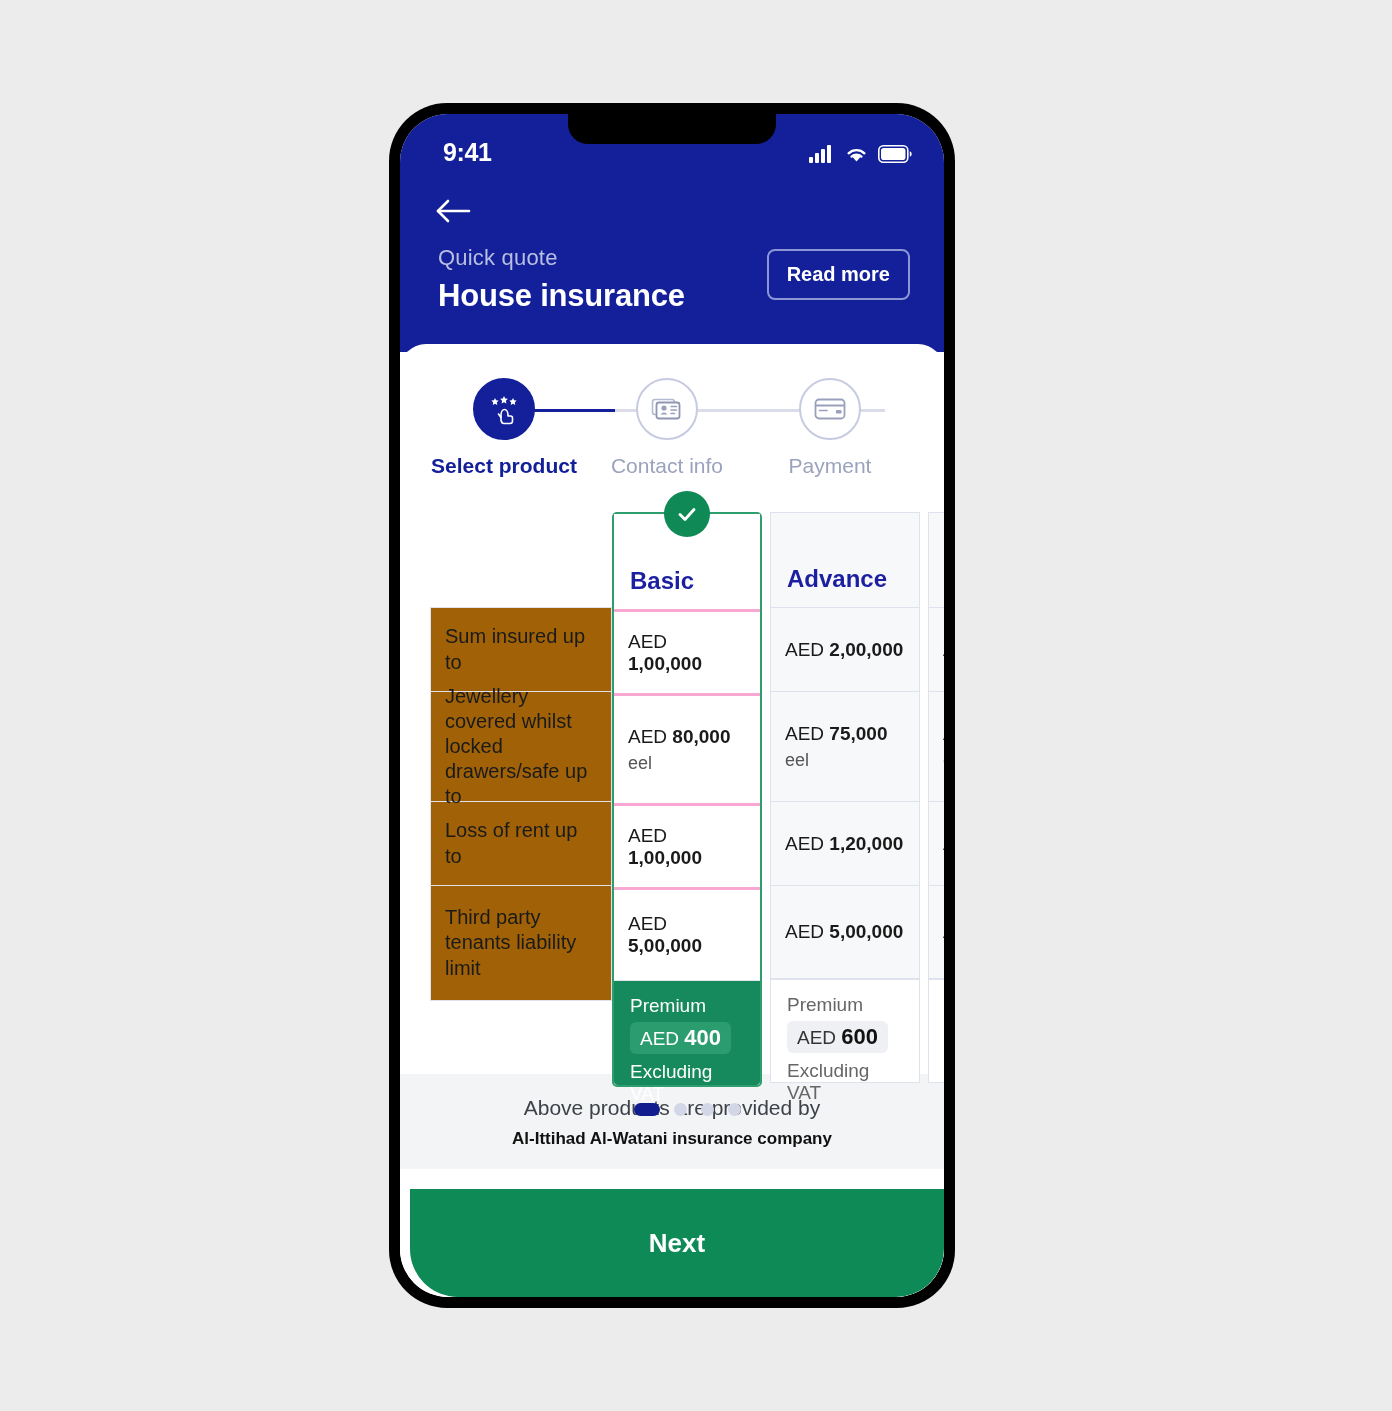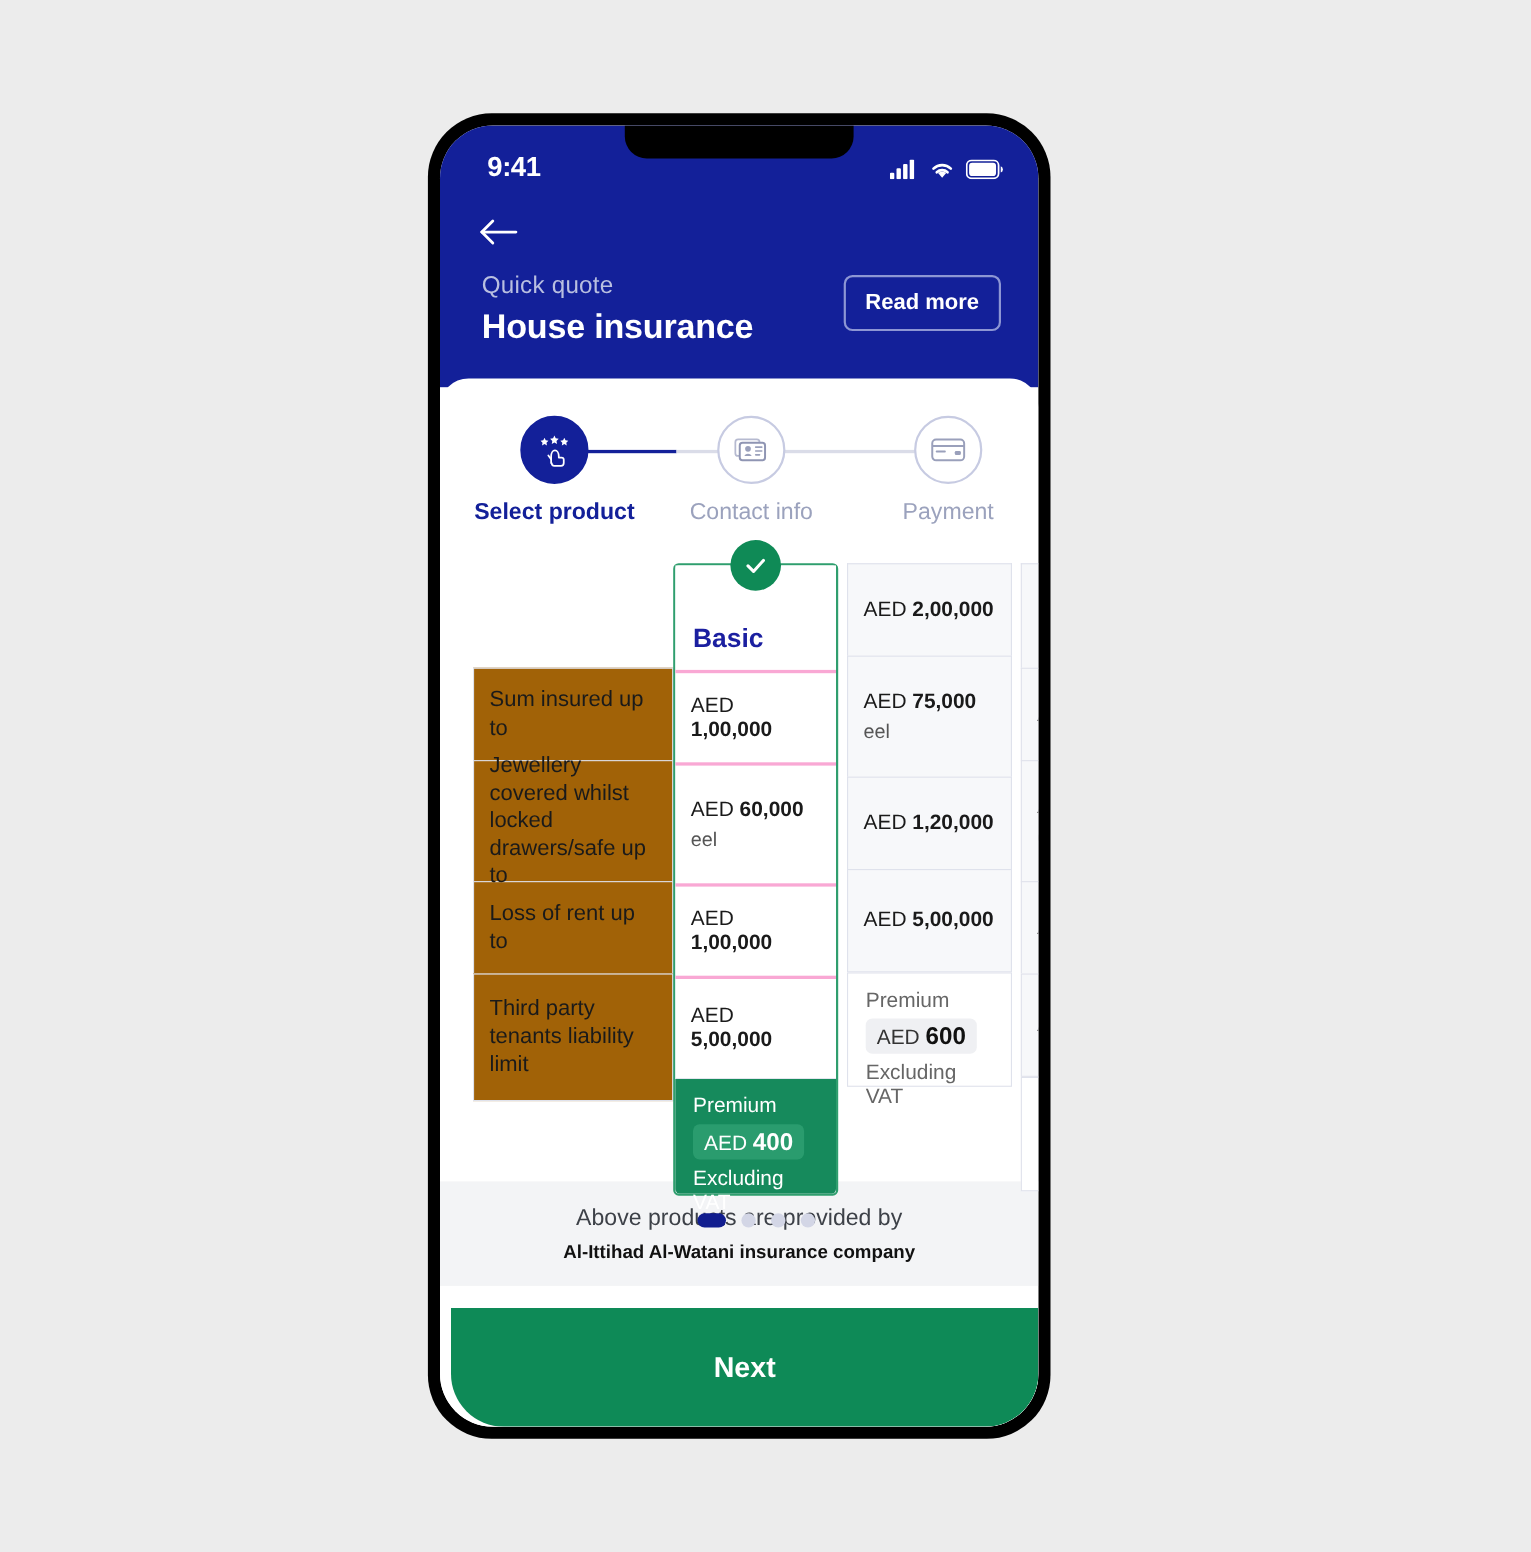--- a/index.html
+++ b/index.html
@@ -136,21 +136,21 @@
     border-top-left-radius: 26px;
     border-top-right-radius: 26px;
     overflow: hidden;
   }
 
   
   .stepper {
     position: relative;
     display: flex;
     justify-content: space-between;
-    padding: 34px 16px 0 38px;
+    padding: 34px 48px 0 38px;
   }
 
   .step {
     display: flex;
     flex-direction: column;
     align-items: center;
     position: relative;
     z-index: 2;
     width: 132px;
     cursor: pointer;
@@ -520,39 +520,42 @@
                 <path d="M5 12.5 L10 17.5 L19 7.5" stroke="#fff" stroke-width="2.8" fill="none" stroke-linecap="round" stroke-linejoin="round"></path>
               </svg>
             </div>
             <div class="plan-head">
               <span class="plan-name">Basic</span>
             </div>
             <div class="plan-cell r0">
               <div class="cell-val"><span>AED</span> <b>1,00,000</b></div>
             </div>
             <div class="plan-cell r1">
-              <div class="cell-val"><span>AED</span> <b>60,000</b></div>
+              <div class="cell-val"><span>AED</span> <b>80,000</b></div>
               <div class="cell-sub">eel</div>
             </div>
             <div class="plan-cell r2">
               <div class="cell-val"><span>AED</span> <b>1,00,000</b></div>
             </div>
             <div class="plan-cell r3">
               <div class="cell-val"><span>AED</span> <b>5,00,000</b></div>
             </div>
             <div class="premium-cell">
               <div class="premium-label">Premium</div>
               <div class="premium-pill"><span>AED</span> <b>400</b></div>
               <div class="premium-vat">Excluding VAT</div>
             </div>
           </div>
 
           <div class="col-gap"></div>
 
           <div class="plan-col">
+            <div class="plan-head">
+              <span class="plan-name">Advance</span>
+            </div>
             <div class="plan-cell r0">
               <div class="cell-val"><span>AED</span> <b>2,00,000</b></div>
             </div>
             <div class="plan-cell r1">
               <div class="cell-val"><span>AED</span> <b>75,000</b></div>
               <div class="cell-sub">eel</div>
             </div>
             <div class="plan-cell r2">
               <div class="cell-val"><span>AED</span> <b>1,20,000</b></div>
             </div>

